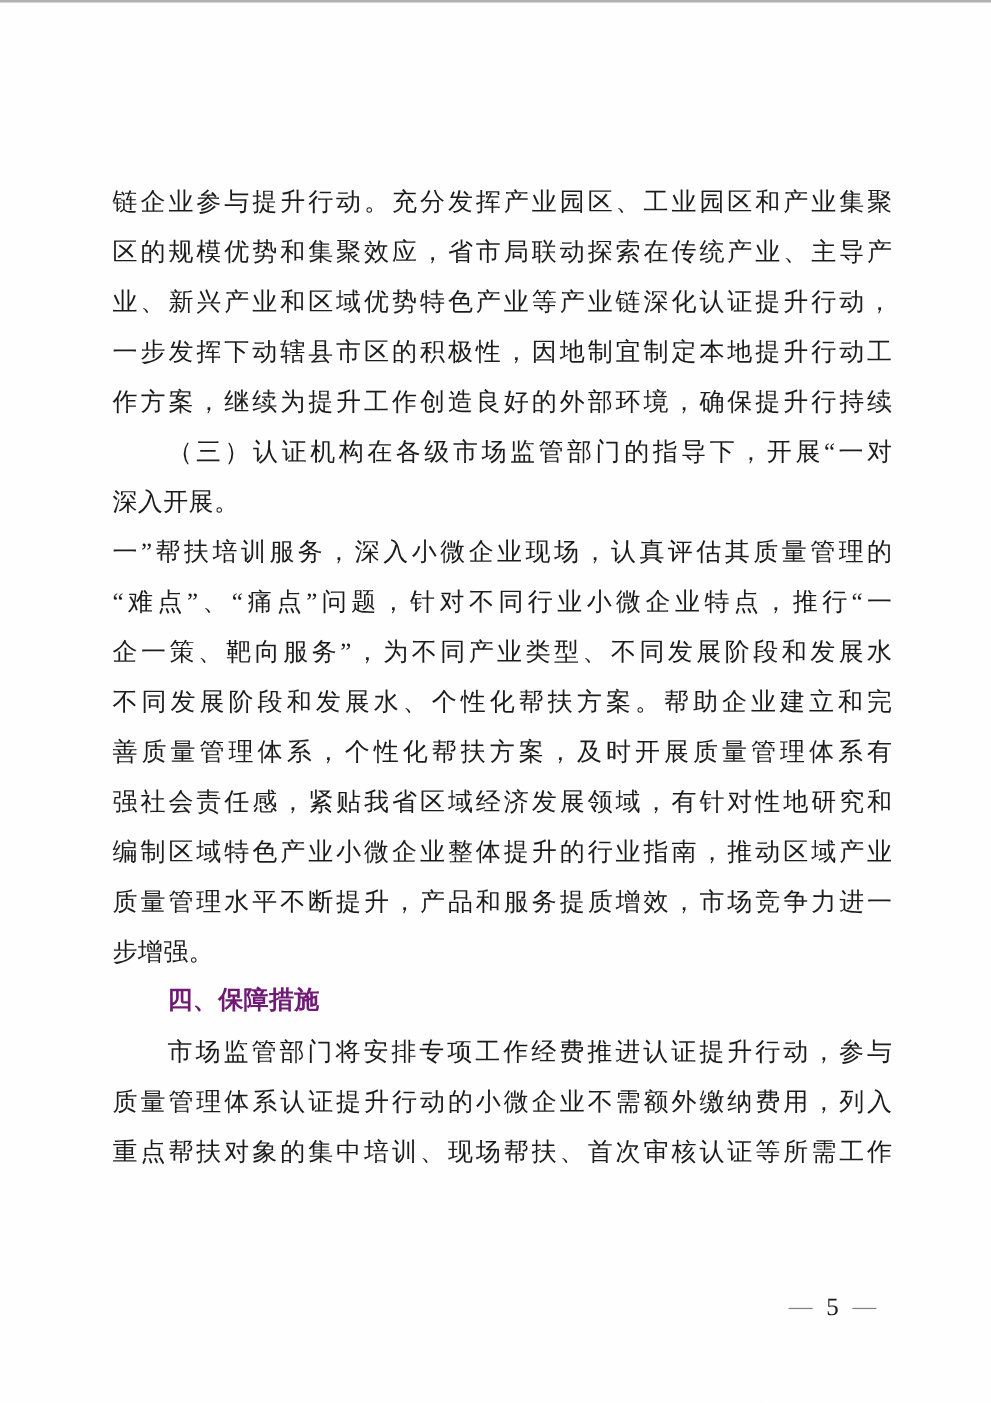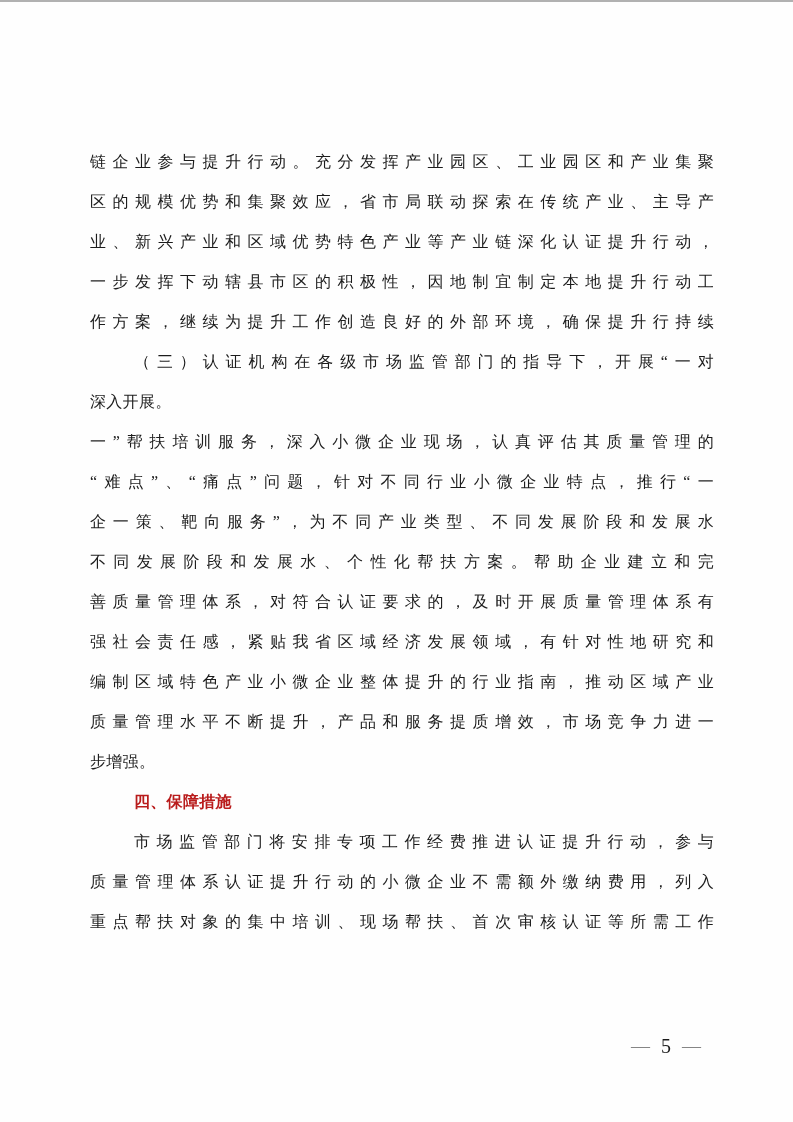--- a/index.html
+++ b/index.html
@@ -29,37 +29,37 @@
   .textblock {
     position: absolute;
     top: 142px;
     left: 90px;
     width: 624px;
     color: #1c1c1c;
   }
   .line {
     height: 40px;
     line-height: 40px;
-    font-size: 16px;
+    font-size: 20px;
     letter-spacing: 0.3px;
     white-space: nowrap;
     font-family: "Liberation Serif", "DejaVu Serif", serif;
   }
   .line.fill {
     white-space: normal;
     text-align: justify;
     text-align-last: justify;
   }
   .line.indent {
     text-indent: 44px;
   }
   .line.heading {
-    font-family: Liberation Sans, sans-serif;
+    font-family: Liberation Mono, monospace;
     font-weight: 700;
-    color: #b91c1c;
+    color: #701a75;
   }
   .footer {
     position: absolute;
     top: 1033px;
     left: 616px;
     width: 100px;
     height: 26px;
     display: flex;
     align-items: center;
     justify-content: center;
@@ -88,21 +88,21 @@
       <div class="line fill">区的规模优势和集聚效应，省市局联动探索在传统产业、主导产</div>
       <div class="line fill">业、新兴产业和区域优势特色产业等产业链深化认证提升行动，</div>
       <div class="line fill">一步发挥下动辖县市区的积极性，因地制宜制定本地提升行动工</div>
       <div class="line fill">作方案，继续为提升工作创造良好的外部环境，确保提升行持续</div>
       <div class="line indent fill">（三）认证机构在各级市场监管部门的指导下，开展“一对</div>
       <div class="line">深入开展。</div>
       <div class="line fill">一”帮扶培训服务，深入小微企业现场，认真评估其质量管理的</div>
       <div class="line fill">“难点”、“痛点”问题，针对不同行业小微企业特点，推行“一</div>
       <div class="line fill">企一策、靶向服务”，为不同产业类型、不同发展阶段和发展水</div>
       <div class="line fill">不同发展阶段和发展水、个性化帮扶方案。帮助企业建立和完</div>
-      <div class="line fill">善质量管理体系，对符合认证要求的，及时开展质量管理体系有</div>
+      <div class="line fill">善质量管理体系，个性化帮扶方案，及时开展质量管理体系有</div>
       <div class="line fill">强社会责任感，紧贴我省区域经济发展领域，有针对性地研究和</div>
       <div class="line fill">编制区域特色产业小微企业整体提升的行业指南，推动区域产业</div>
       <div class="line fill">质量管理水平不断提升，产品和服务提质增效，市场竞争力进一</div>
       <div class="line">步增强。</div>
       <div class="line heading indent">四、保障措施</div>
       <div class="line indent fill">市场监管部门将安排专项工作经费推进认证提升行动，参与</div>
       <div class="line fill">质量管理体系认证提升行动的小微企业不需额外缴纳费用，列入</div>
       <div class="line fill">重点帮扶对象的集中培训、现场帮扶、首次审核认证等所需工作</div>
     </div>
 

